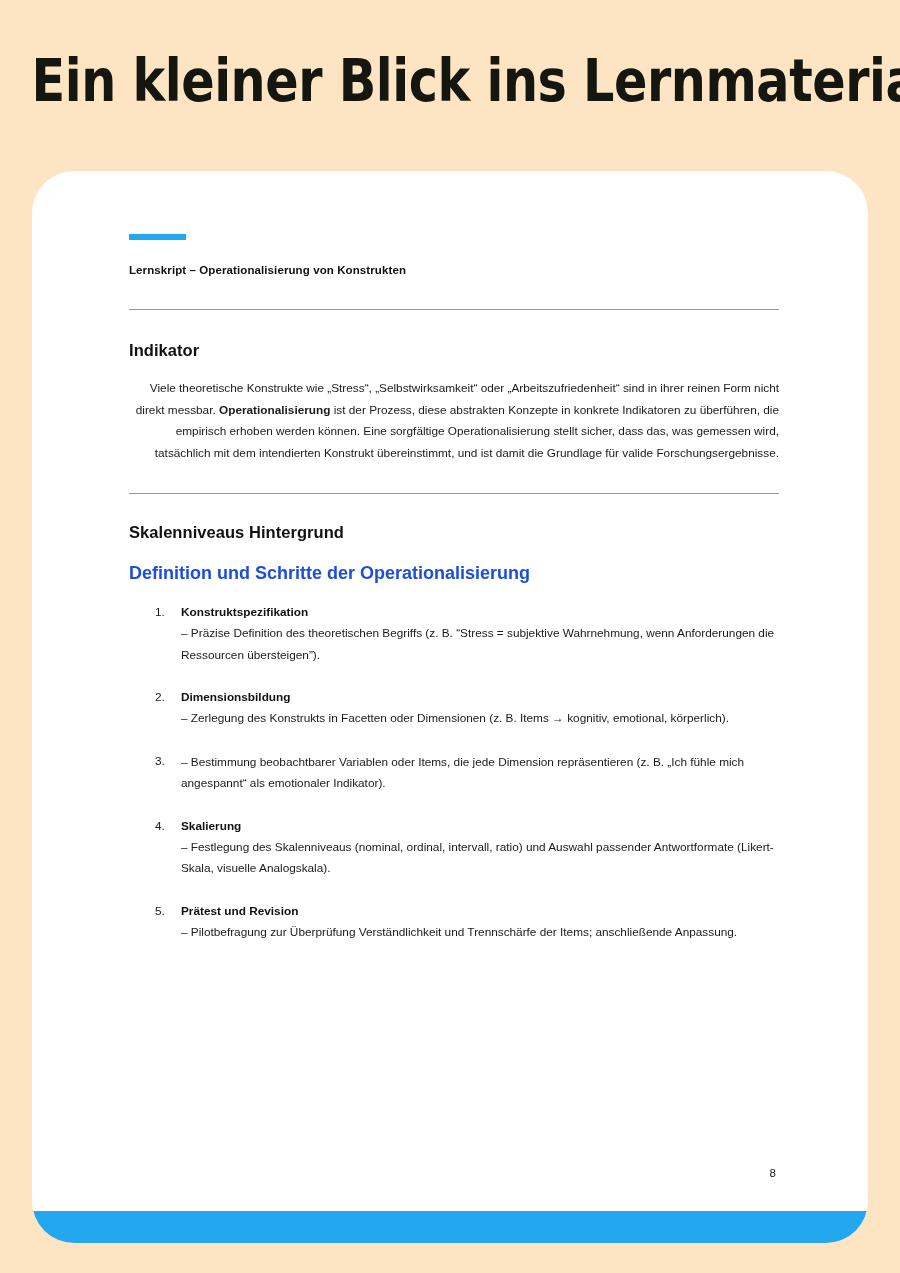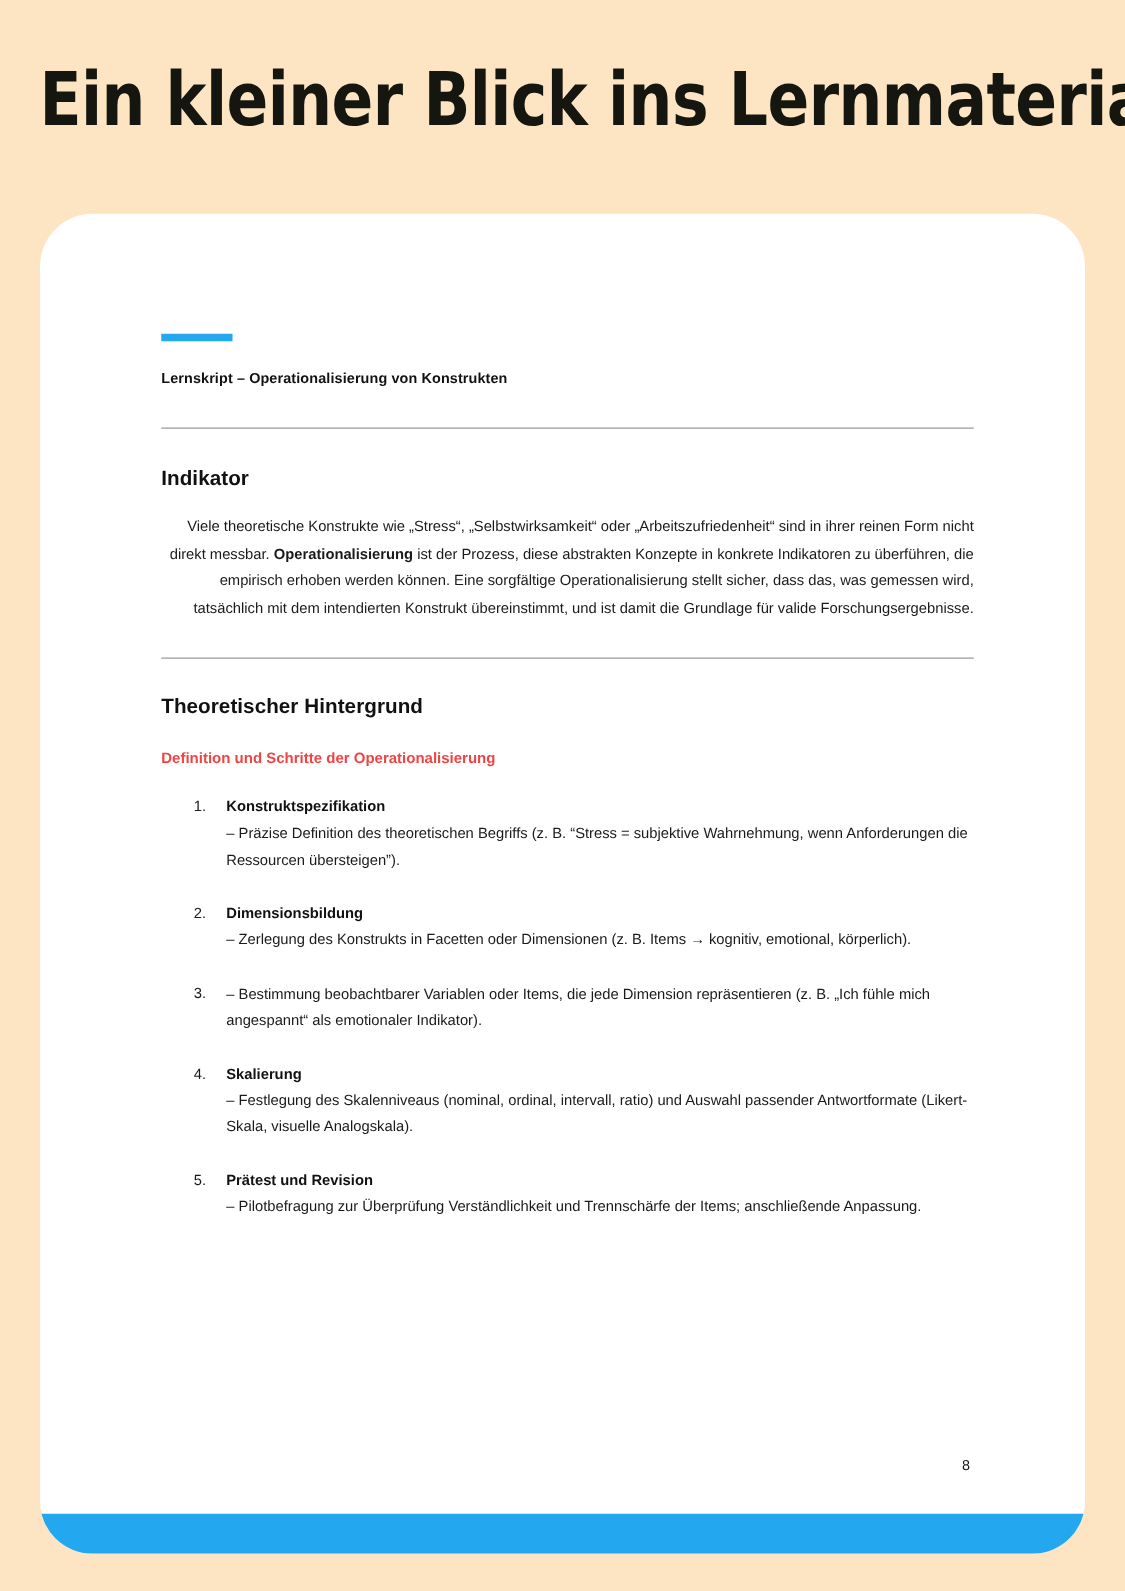--- a/index.html
+++ b/index.html
@@ -42,21 +42,21 @@
     width: 836px;
     height: 1072px;
     background: #ffffff;
     border-radius: 42px;
     overflow: hidden;
   }
 
   .doc-inner {
     position: absolute;
     left: 97px;
-    top: 96px;
+    top: 63px;
     width: 650px;
   }
 
   .accent-bar {
     width: 57px;
     height: 6px;
     background: #23a8ef;
     margin-bottom: 22px;
   }
 
@@ -94,23 +94,23 @@
     color: #1a1a1a;
     text-align: right;
     margin-top: 17px;
   }
 
   p.body-text b { font-weight: 700; }
 
   .after-rule-2 { margin-top: 27px; }
 
   h3.sub-title {
-    font-size: 12px;
-    font-weight: 700;
-    color: #ef4444;
+    font-size: 18px;
+    font-weight: 700;
+    color: #1d4ed8;
     line-height: 18px;
     margin-top: 21px;
   }
 
   
   ol.steps {
     list-style: none;
     margin-top: 21px;
   }
 
@@ -178,21 +178,21 @@
     <div class="doc-subtitle">Lernskript – Operationalisierung von Konstrukten</div>
 
     <div class="rule first"></div>
 
     <h2 class="section-title after-rule-1">Indikator</h2>
 
     <p class="body-text"><span>Viele theoretische Konstrukte wie „Stress“, „Selbstwirksamkeit“ oder „Arbeitszufriedenheit“ sind in ihrer reinen Form nicht direkt messbar. </span><b>Operationalisierung</b><span> ist der Prozess, diese abstrakten Konzepte in konkrete Indikatoren zu überführen, die empirisch erhoben werden können. Eine sorgfältige Operationalisierung stellt sicher, dass das, was gemessen wird, tatsächlich mit dem intendierten Konstrukt übereinstimmt, und ist damit die Grundlage für valide Forschungsergebnisse.</span></p>
 
     <div class="rule second"></div>
 
-    <h2 class="section-title after-rule-2">Theoretischer Hintergrund</h2>
+    <h2 class="section-title after-rule-2">Skalenniveaus Hintergrund</h2>
 
     <h3 class="sub-title">Definition und Schritte der Operationalisierung</h3>
 
     <ol class="steps">
       <li>
         <span class="step-num">1.</span>
         <div class="step-title">Konstruktspezifikation</div>
         <div class="step-desc">– Präzise Definition des theoretischen Begriffs (z. B. “Stress = subjektive Wahrnehmung, wenn Anforderungen die Ressourcen übersteigen”).</div>
       </li>
       <li>

